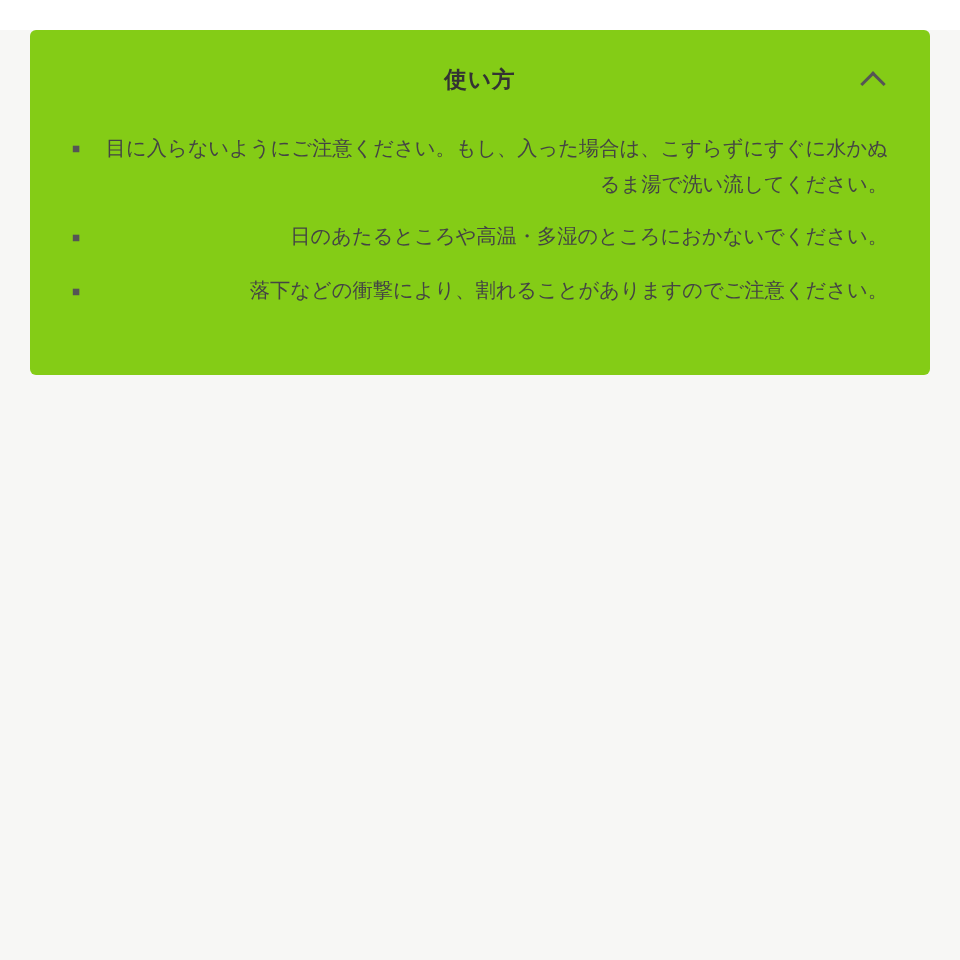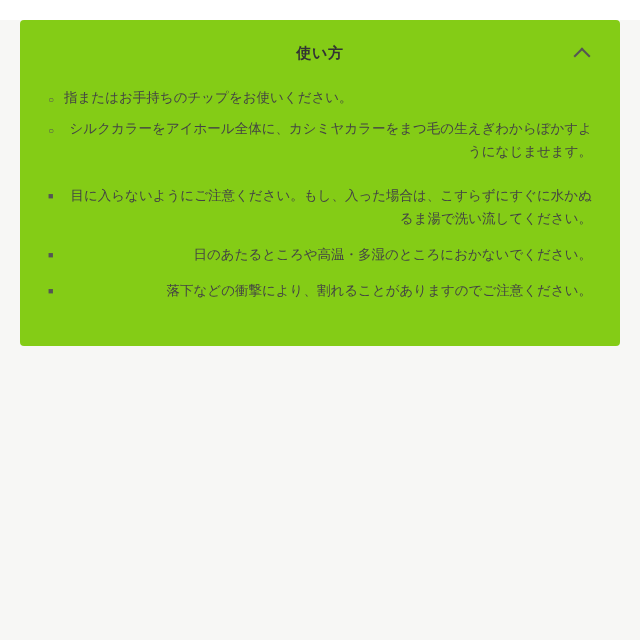--- a/index.html
+++ b/index.html
@@ -129,28 +129,20 @@
 <body>
 
 <div class="container">
   <div class="card">
 
     <div class="header">
       <span class="header-title">使い方</span>
       <div class="chevron-up"></div>
     </div>
 
-    <ul class="list-circle">
-      <li>
-        <span>指またはお手持ちのチップをお使いください。</span>
-      </li>
-      <li>
-        <span>シルクカラーをアイホール全体に、カシミヤカラーをまつ毛の生えぎわからぼかすようになじませます。</span>
-      </li>
-    </ul>
 
     <ul class="list-square">
       <li>
         <span>目に入らないようにご注意ください。もし、入った場合は、こすらずにすぐに水かぬるま湯で洗い流してください。</span>
       </li>
       <li>
         <span>日のあたるところや高温・多湿のところにおかないでください。</span>
       </li>
       <li>
         <span>落下などの衝撃により、割れることがありますのでご注意ください。</span>

